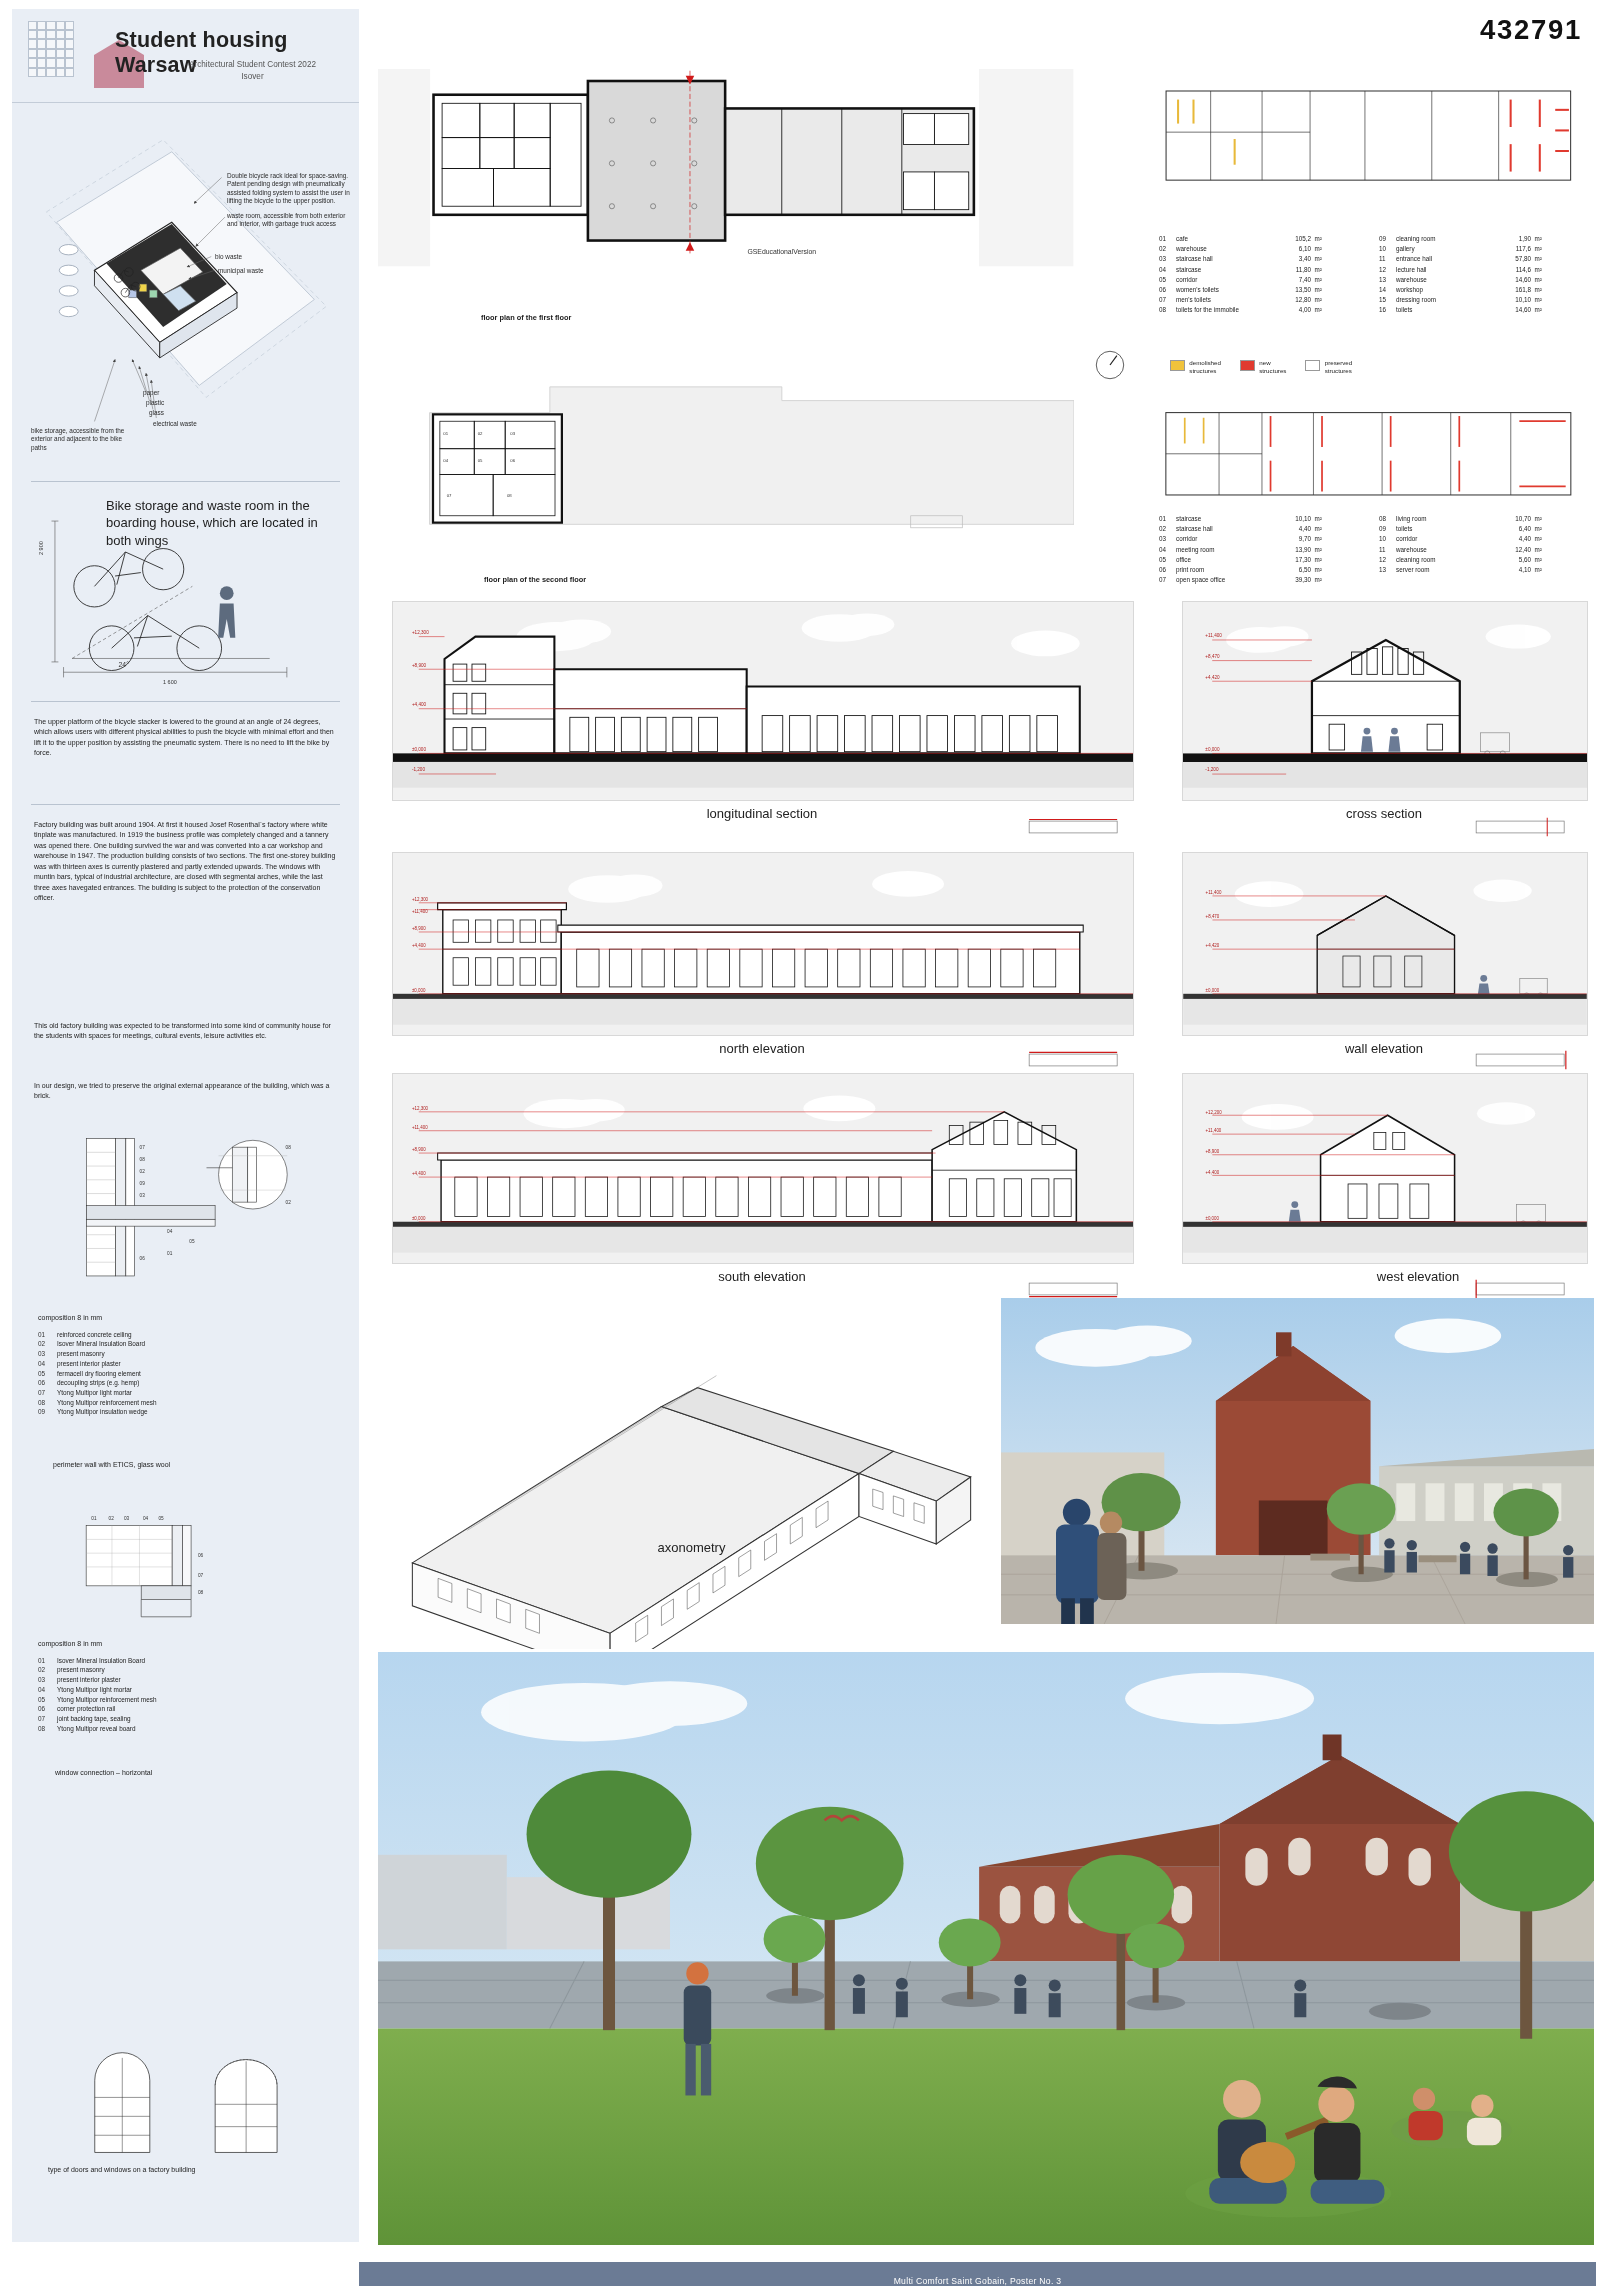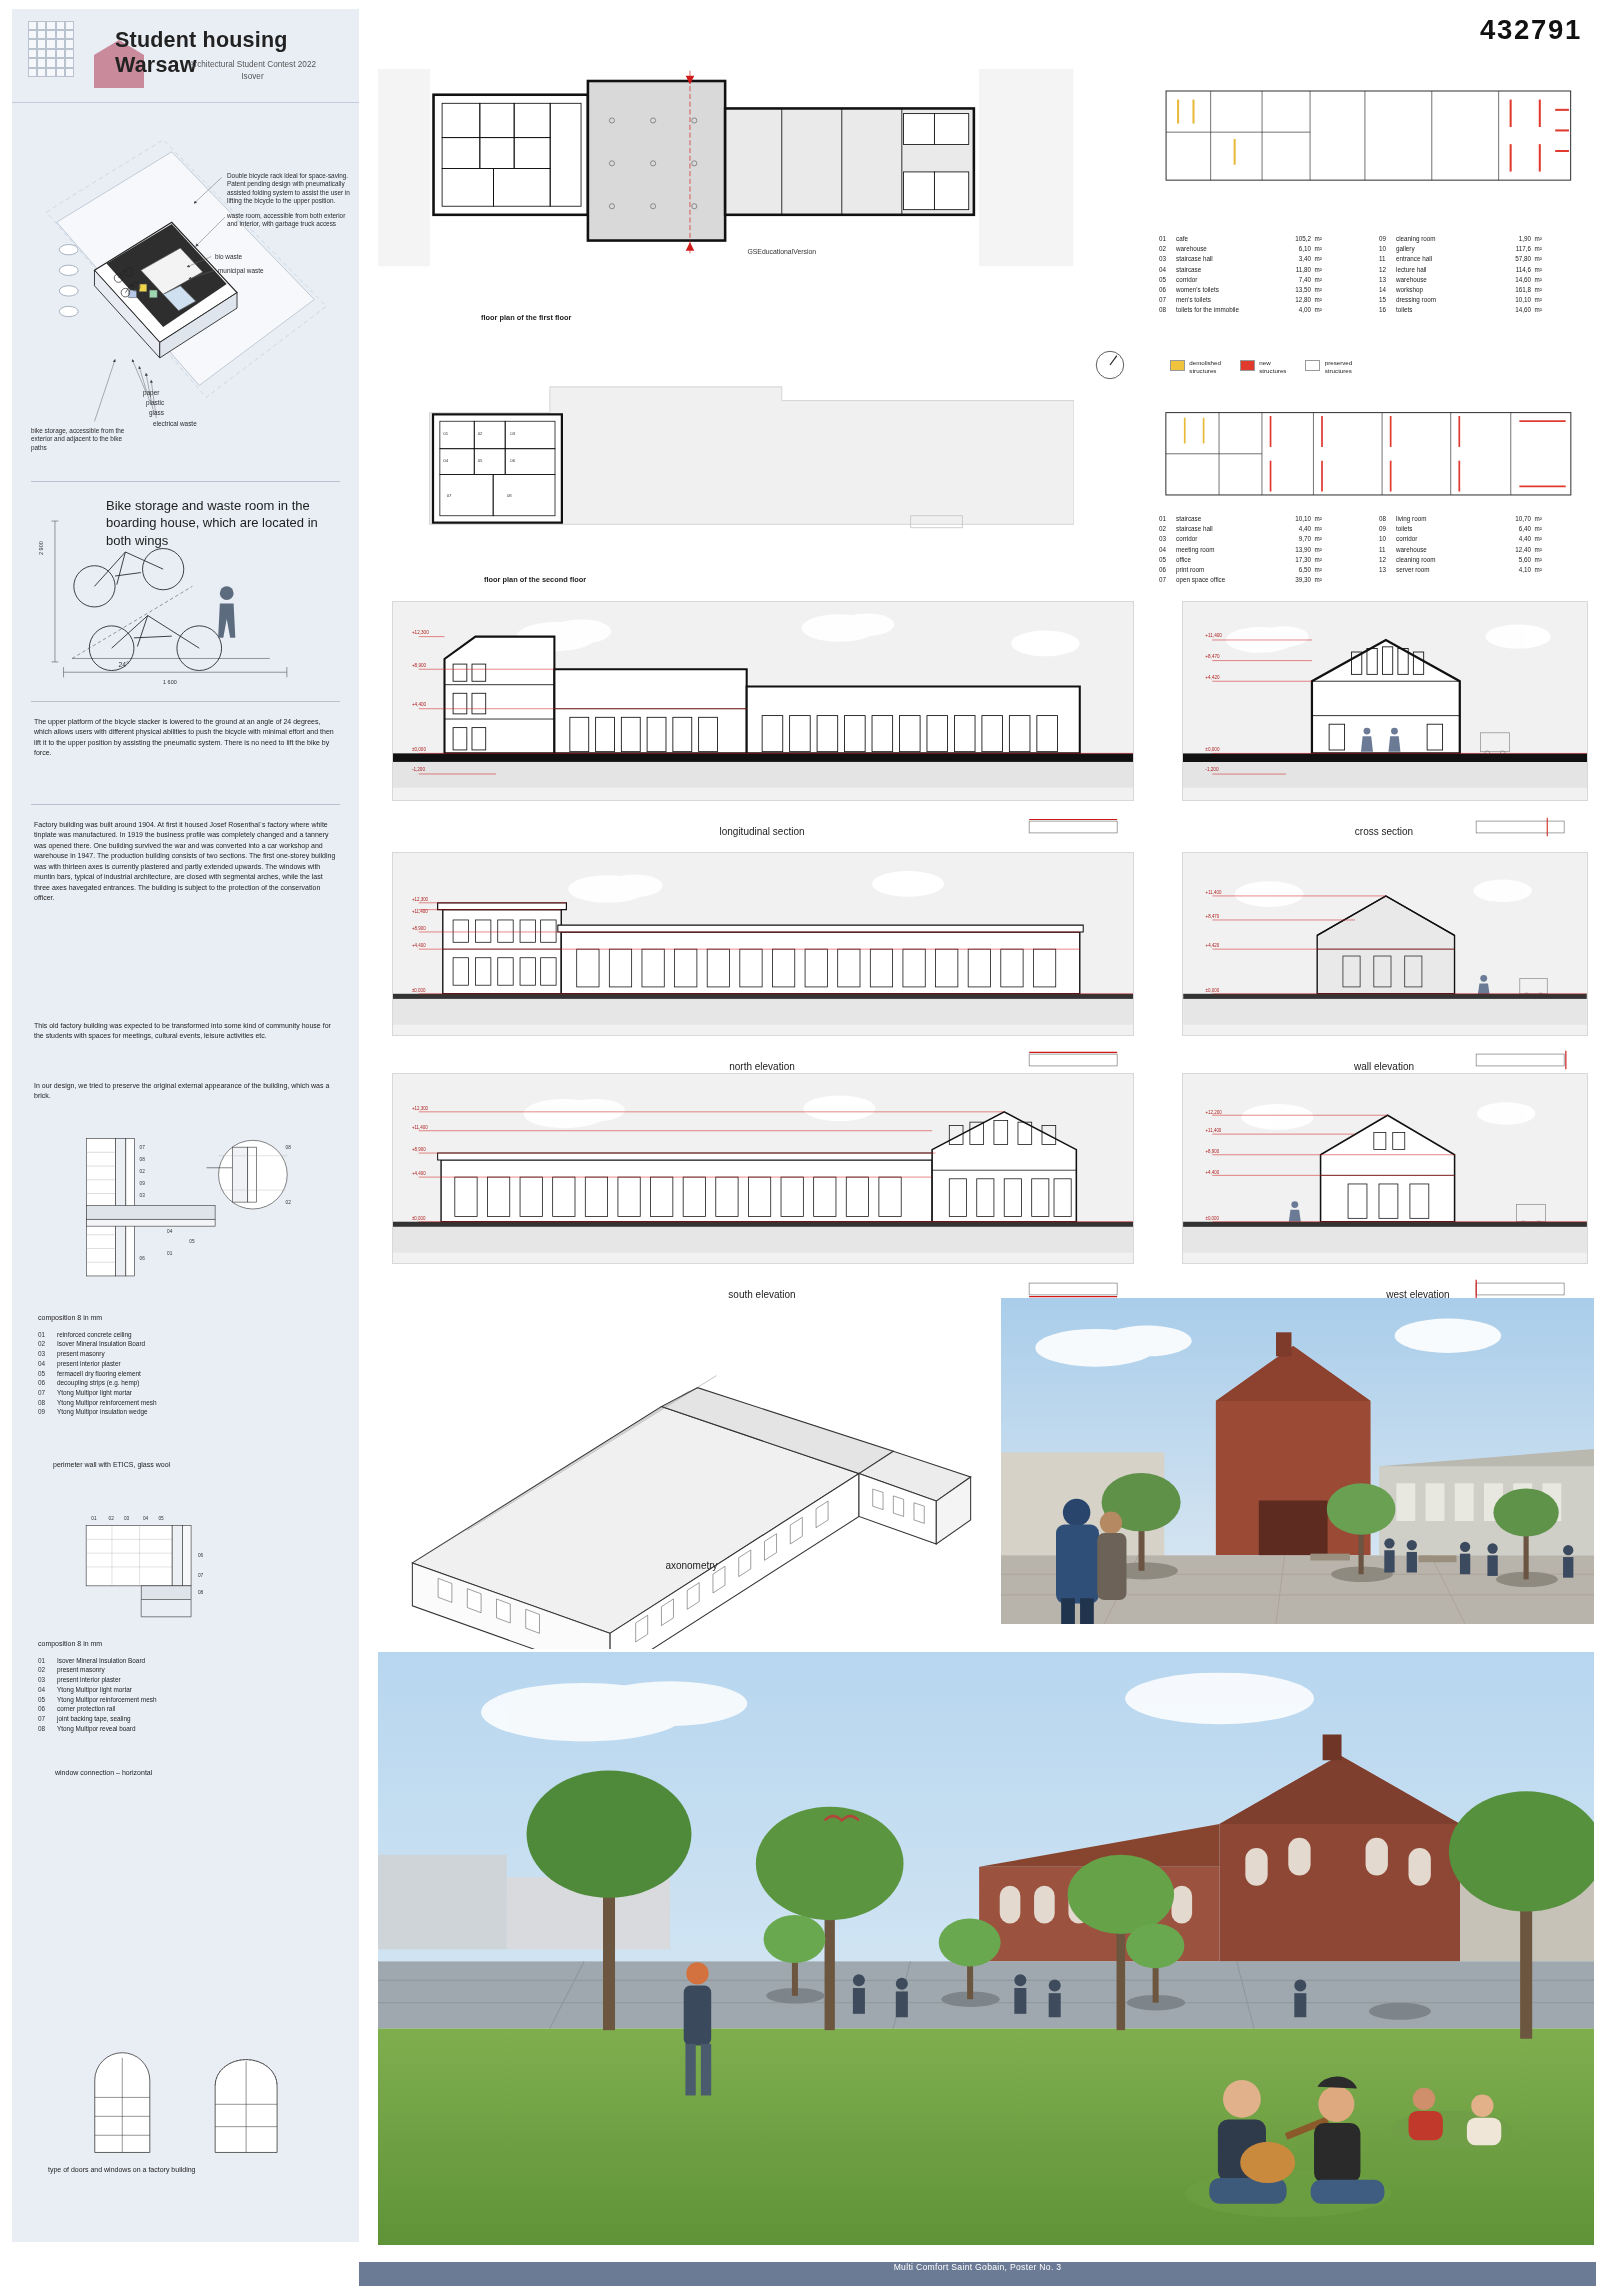--- a/index.html
+++ b/index.html
@@ -45,25 +45,25 @@
   .legend .nm{width:89px;}
   .legend .ar{width:46px;text-align:right;}
   .legend .un{width:17px;text-align:left;padding-left:3.4px;}
 
   .swatchrow{position:absolute;display:flex;gap:19px;font-size:6.2px;color:#222;}
   .swatchrow .sw{display:flex;gap:4.3px;align-items:flex-start;}
   .swatchrow .box{width:13px;height:9.4px;border:0.9px solid #999;flex:0 0 auto;margin-top:0.9px;}
   .swatchrow .txt{line-height:1.25;}
 
   .elev{position:absolute;background:#f2f2f2;border:0.9px solid #d8d8d8;overflow:hidden;}
-  .elevcap{position:absolute;font-size:10px;color:#222;text-align:center;margin-top:20px;}
+  .elevcap{position:absolute;font-size:13px;color:#222;text-align:center;}
   .keyplan{position:absolute;}
 
   .render{position:absolute;overflow:hidden;}
-  .footbar{position:absolute;left:359px;right:12px;bottom:8.6px;height:24px;background:#6b7b95;color:#fff;font-size:8.6px;display:flex;align-items:flex-start;justify-content:center;letter-spacing:0.3px;}
+  .footbar{position:absolute;left:359px;right:12px;bottom:8.6px;height:24px;background:#6b7b95;color:#fff;font-size:8.6px;display:flex;align-items:flex-end;justify-content:center;letter-spacing:0.3px;}
 
   .tiny{font-size:5.5px;line-height:1.25;color:#333;}
 </style>
 </head>
 <body>
 
 <div class="poster">
 
   <div class="code">432791</div>
 

